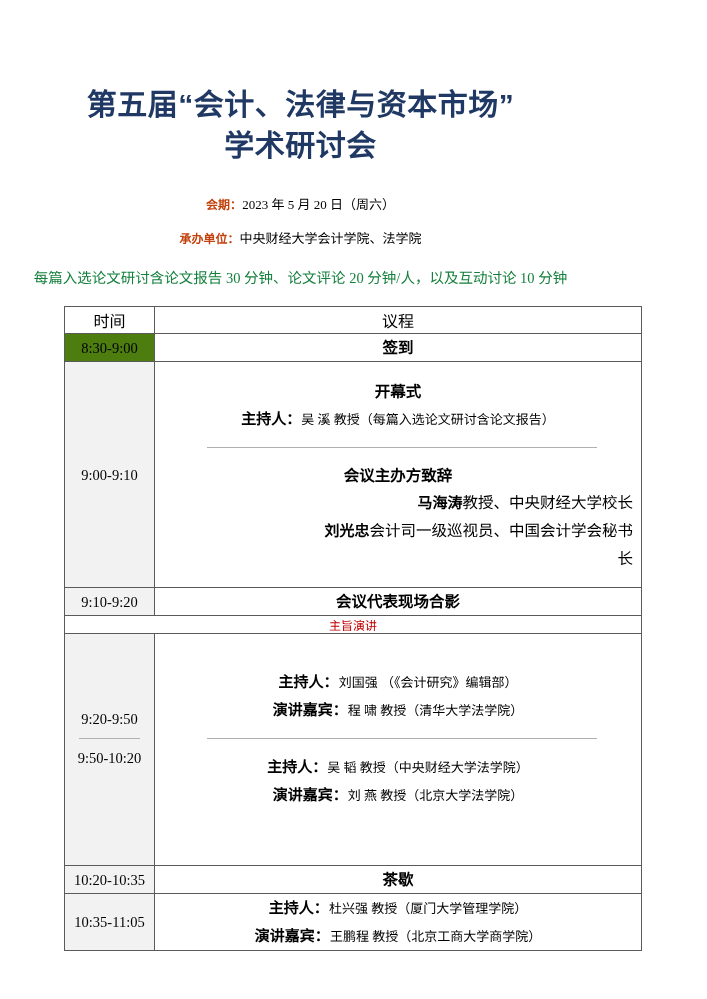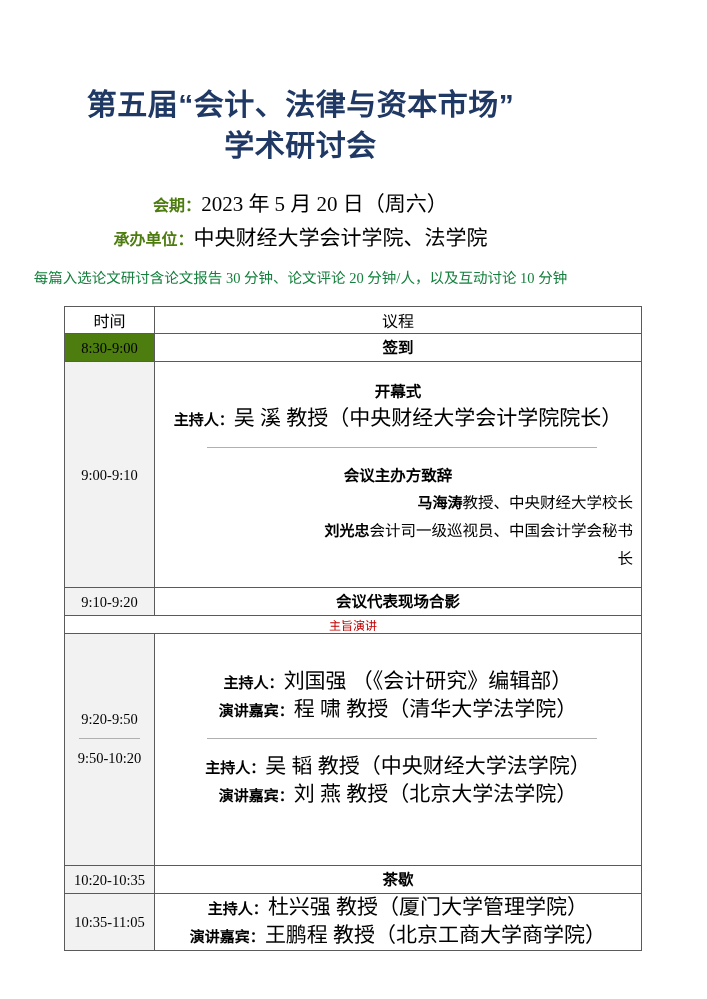--- a/index.html
+++ b/index.html
@@ -43,28 +43,28 @@
     margin-top: 22px;
     text-align: center;
   }
   .meta-line {
     font-size: 17px;
     line-height: 32px;
     color: #000000;
     white-space: nowrap;
   }
   .meta-label {
-    font-family: Liberation Sans, sans-serif;
-    font-weight: bold;
-    color: #4d7c0f;
-    font-size: 16px;
+    font-family: Liberation Mono, monospace;
+    font-weight: bold;
+    color: #c2410c;
+    font-size: 12px;
   }
   .meta-value {
     font-family: "Liberation Serif", "DejaVu Serif", serif;
-    font-size: 21px;
+    font-size: 13px;
   }
 
   .note-line {
     margin-top: 12px;
     text-align: center;
     color: #15803d;
     font-size: 14.5px;
     line-height: 20px;
     font-family: "Liberation Serif", "DejaVu Serif", serif;
   }
@@ -223,21 +223,21 @@
         </tr>
 
         <tr>
           <td class="time-cell cell">9:00-9:10</td>
           <td class="item-cell">
             <div class="cell pad-md" style="padding-bottom:0;">
               <div class="row-line">
                 <span class="center-strong">开幕式</span>
               </div>
               <div class="row-line line-left">
-                <span class="b">主持人：</span><span class="meta-value">吴 溪 教授（中央财经大学会计学院院长）</span>
+                <span class="b">主持人：</span><span class="meta-value">吴 溪 教授（每篇入选论文研讨含论文报告）</span>
               </div>
             </div>
             <div class="sep"></div>
             <div class="cell" style="padding-top:0;padding-bottom:14px;">
               <div class="row-line">
                 <span class="center-strong">会议主办方致辞</span>
               </div>
               <div class="name-row">
                 <span class="nm">马海涛</span><span class="dsc">教授、中央财经大学校长</span>
               </div>

